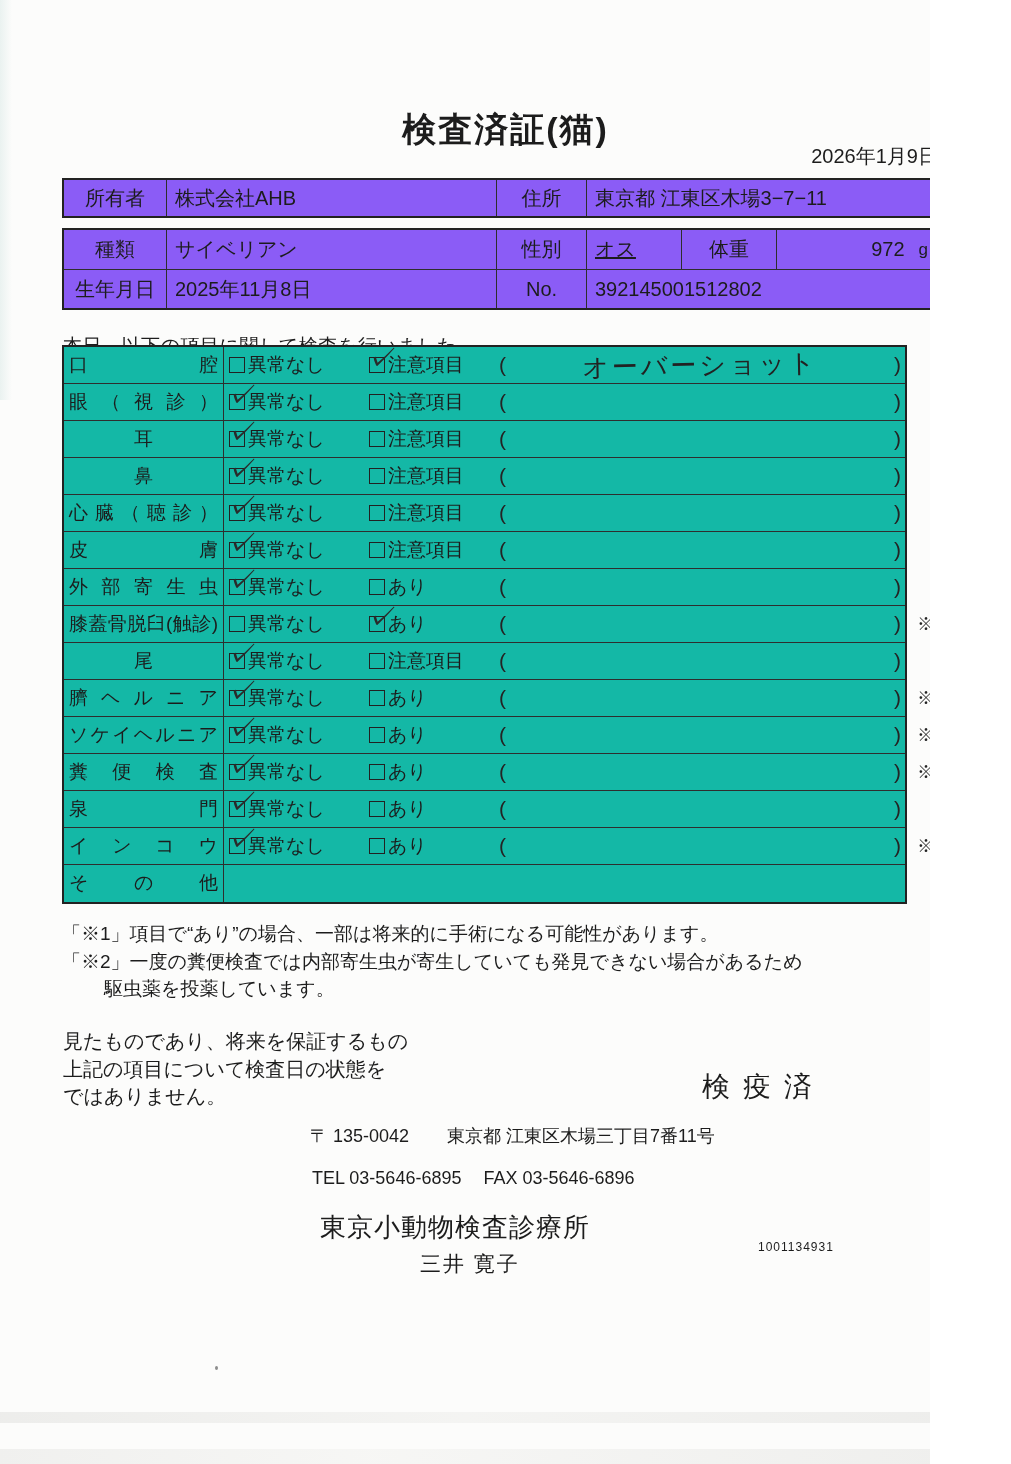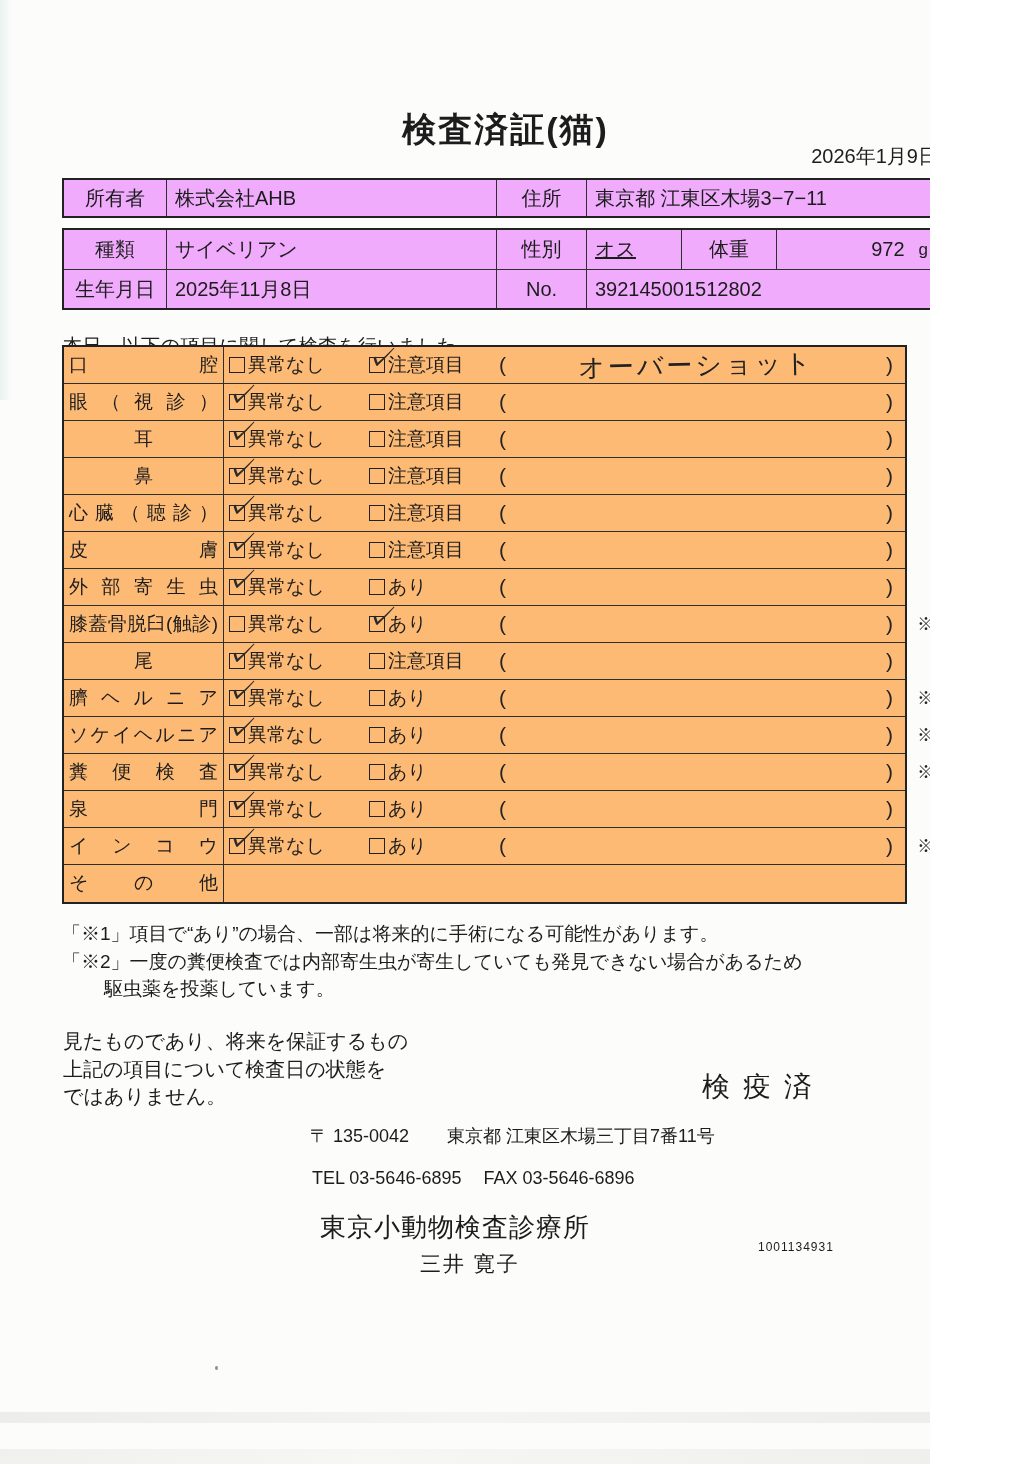--- a/index.html
+++ b/index.html
@@ -23,51 +23,51 @@
 
   .title{
     position:absolute;top:84px;left:0;width:1011px;
     text-align:center;font-size:34px;font-weight:bold;letter-spacing:2px;
   }
   .date-row{position:absolute;top:143px;left:62px;width:878px;height:26px;}
   .date-label{position:absolute;left:503px;top:0;font-size:20px;margin-top:36px;}
   .date-value{position:absolute;right:2px;top:0;font-size:20px;}
 
   
-  .box{position:absolute;left:62px;width:878px;border:2px solid #222;box-sizing:border-box;background:#f0abfc;}
+  .box{position:absolute;left:62px;width:878px;border:2px solid #222;box-sizing:border-box;background:#8b5cf6;}
   .box-row{display:flex;height:36px;box-sizing:border-box;}
   .animal .box-row{height:39px;}
   .animal .box-row + .box-row{border-top:1.6px solid #2e2e2e;}
   .cell{display:flex;align-items:center;box-sizing:border-box;font-size:20px;
     border-right:1.6px solid #2e2e2e;padding:0 8px;}
   .cell:last-child{border-right:none;}
   .cell.hd{justify-content:center;padding:0 2px;}
   .w-lab{width:103px;flex:none;}
   .w-val{width:330px;flex:none;}
   .w-lab2{width:90px;flex:none;}
   .w-sex{width:95px;flex:none;text-decoration:underline;}
   .w-wlab{width:95px;flex:none;}
   .w-wval{width:165px;flex:none;justify-content:flex-end;padding-right:14px;}
   .w-addr{flex:1;}
   .unit{font-size:17px;margin-left:14px;}
 
   .intro{position:absolute;top:314px;left:63px;font-size:19px;font-weight:500;letter-spacing:.5px;}
 
   
   .exam-table{position:absolute;top:345px;left:62px;width:845px;
-    border:2px solid #222;box-sizing:border-box;background:#fdba74;}
+    border:2px solid #222;box-sizing:border-box;background:#14b8a6;}
   .exam-row{display:flex;height:36px;box-sizing:content-box;position:relative;
     border-bottom:1.6px solid #2e2e2e;}
   .exam-row:last-child{border-bottom:none;height:37px;}
   .exam-label{width:160px;flex:none;border-right:1.6px solid #2e2e2e;
     box-sizing:border-box;font-size:19px;display:block;
     line-height:36px;padding:0 5px;
     text-align:justify;text-align-last:justify;white-space:nowrap;overflow:hidden;}
   .exam-label.center{text-align:center;text-align-last:center;}
-  .exam-content{flex:1;display:flex;align-items:center;padding:0 12px 0 5px;position:relative;}
+  .exam-content{flex:1;display:flex;align-items:center;padding:0 4px 0 5px;position:relative;}
   .opt{display:flex;align-items:center;width:140px;flex:none;font-size:19px;}
   .opt.second{width:130px;}
   .cb{position:relative;display:inline-block;width:14px;height:14px;
     border:1.8px solid #222;margin-right:3px;flex:none;background:transparent;}
   .tick{display:none;position:absolute;left:-3px;top:-15px;font-size:30px;
     color:#2a2a2a;line-height:1;transform:rotate(6deg);font-weight:400;}
   .cb.checked .tick{display:block;}
   .paren{font-size:21px;color:#242424;flex:none;}
   .note{flex:1;text-align:center;font-size:26px;letter-spacing:3px;
     color:#222;transform:rotate(-1.2deg);white-space:nowrap;overflow:hidden;}

